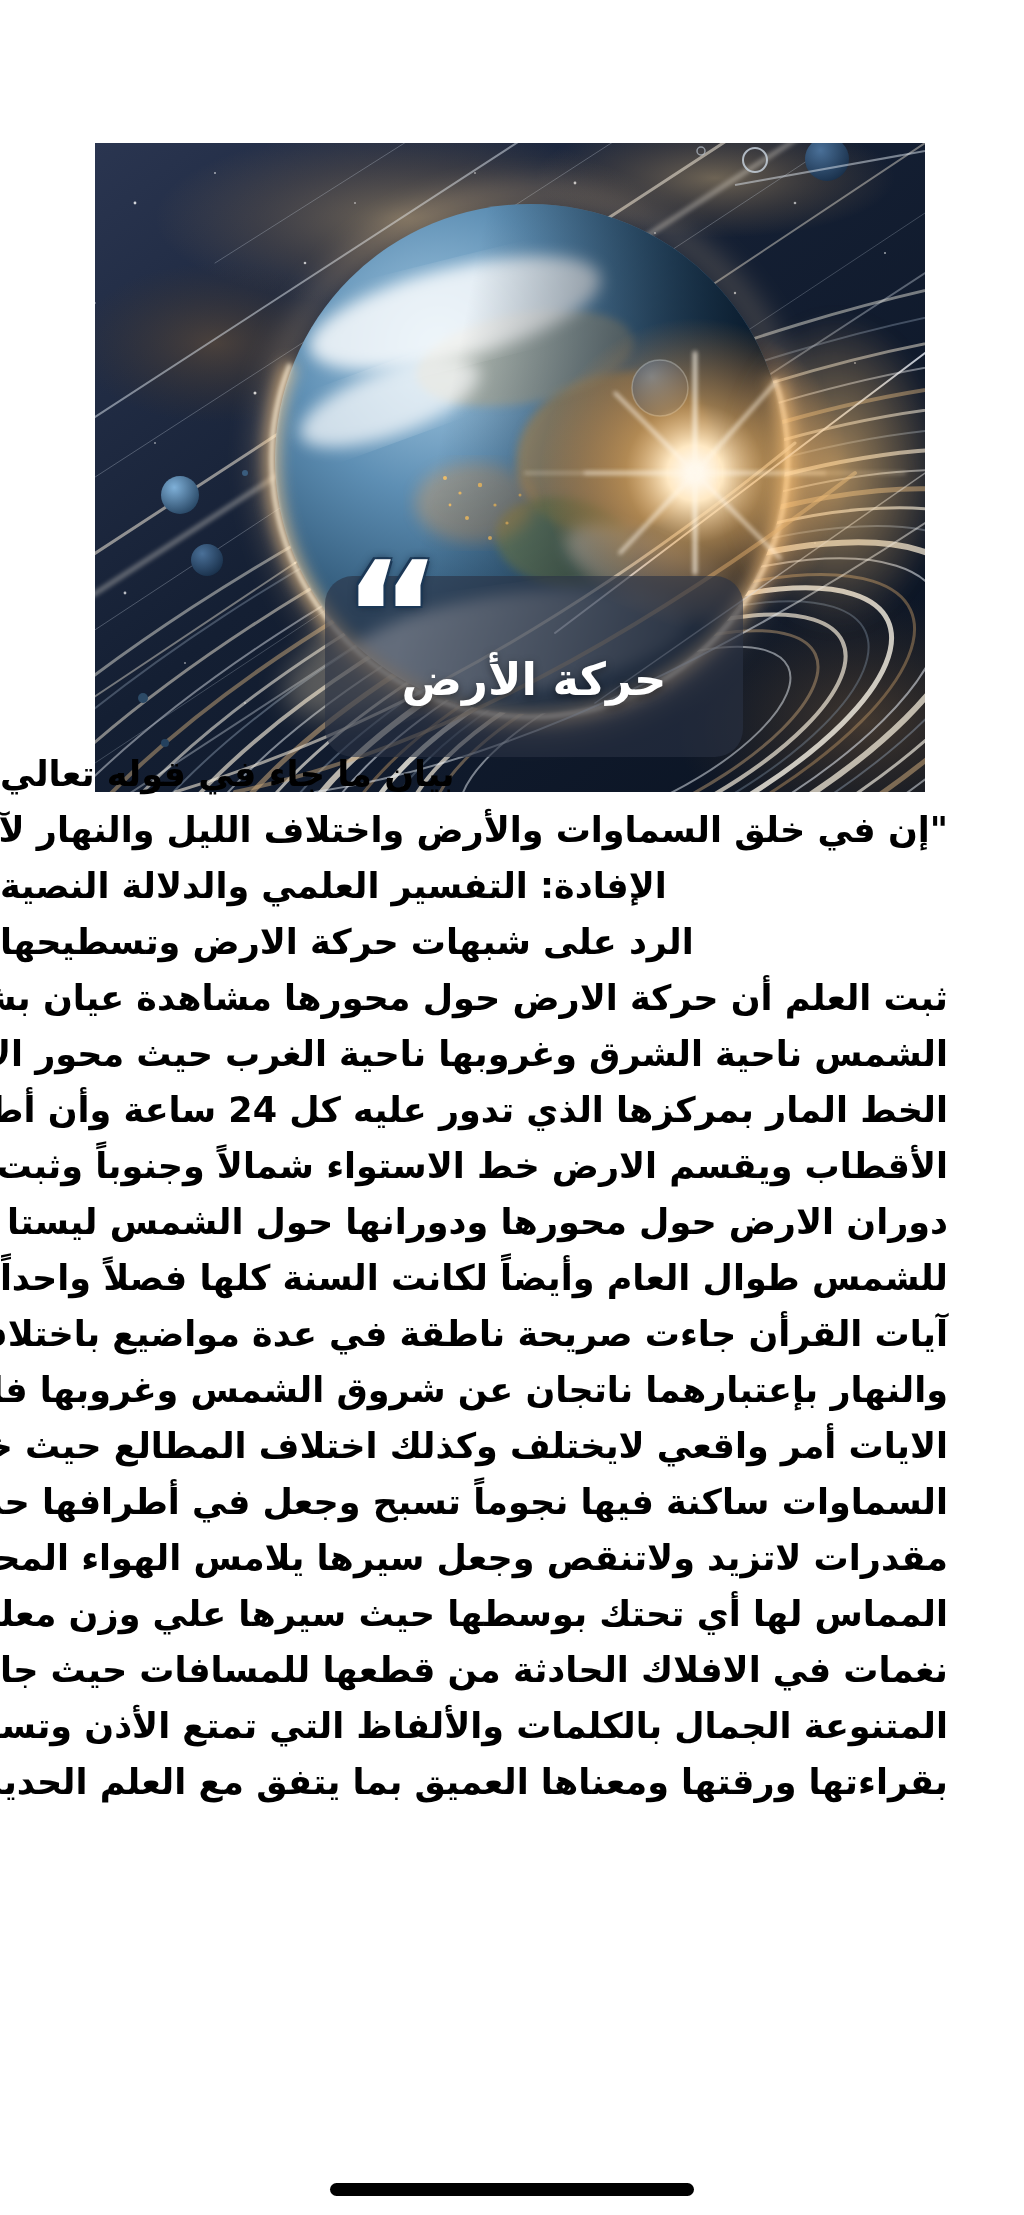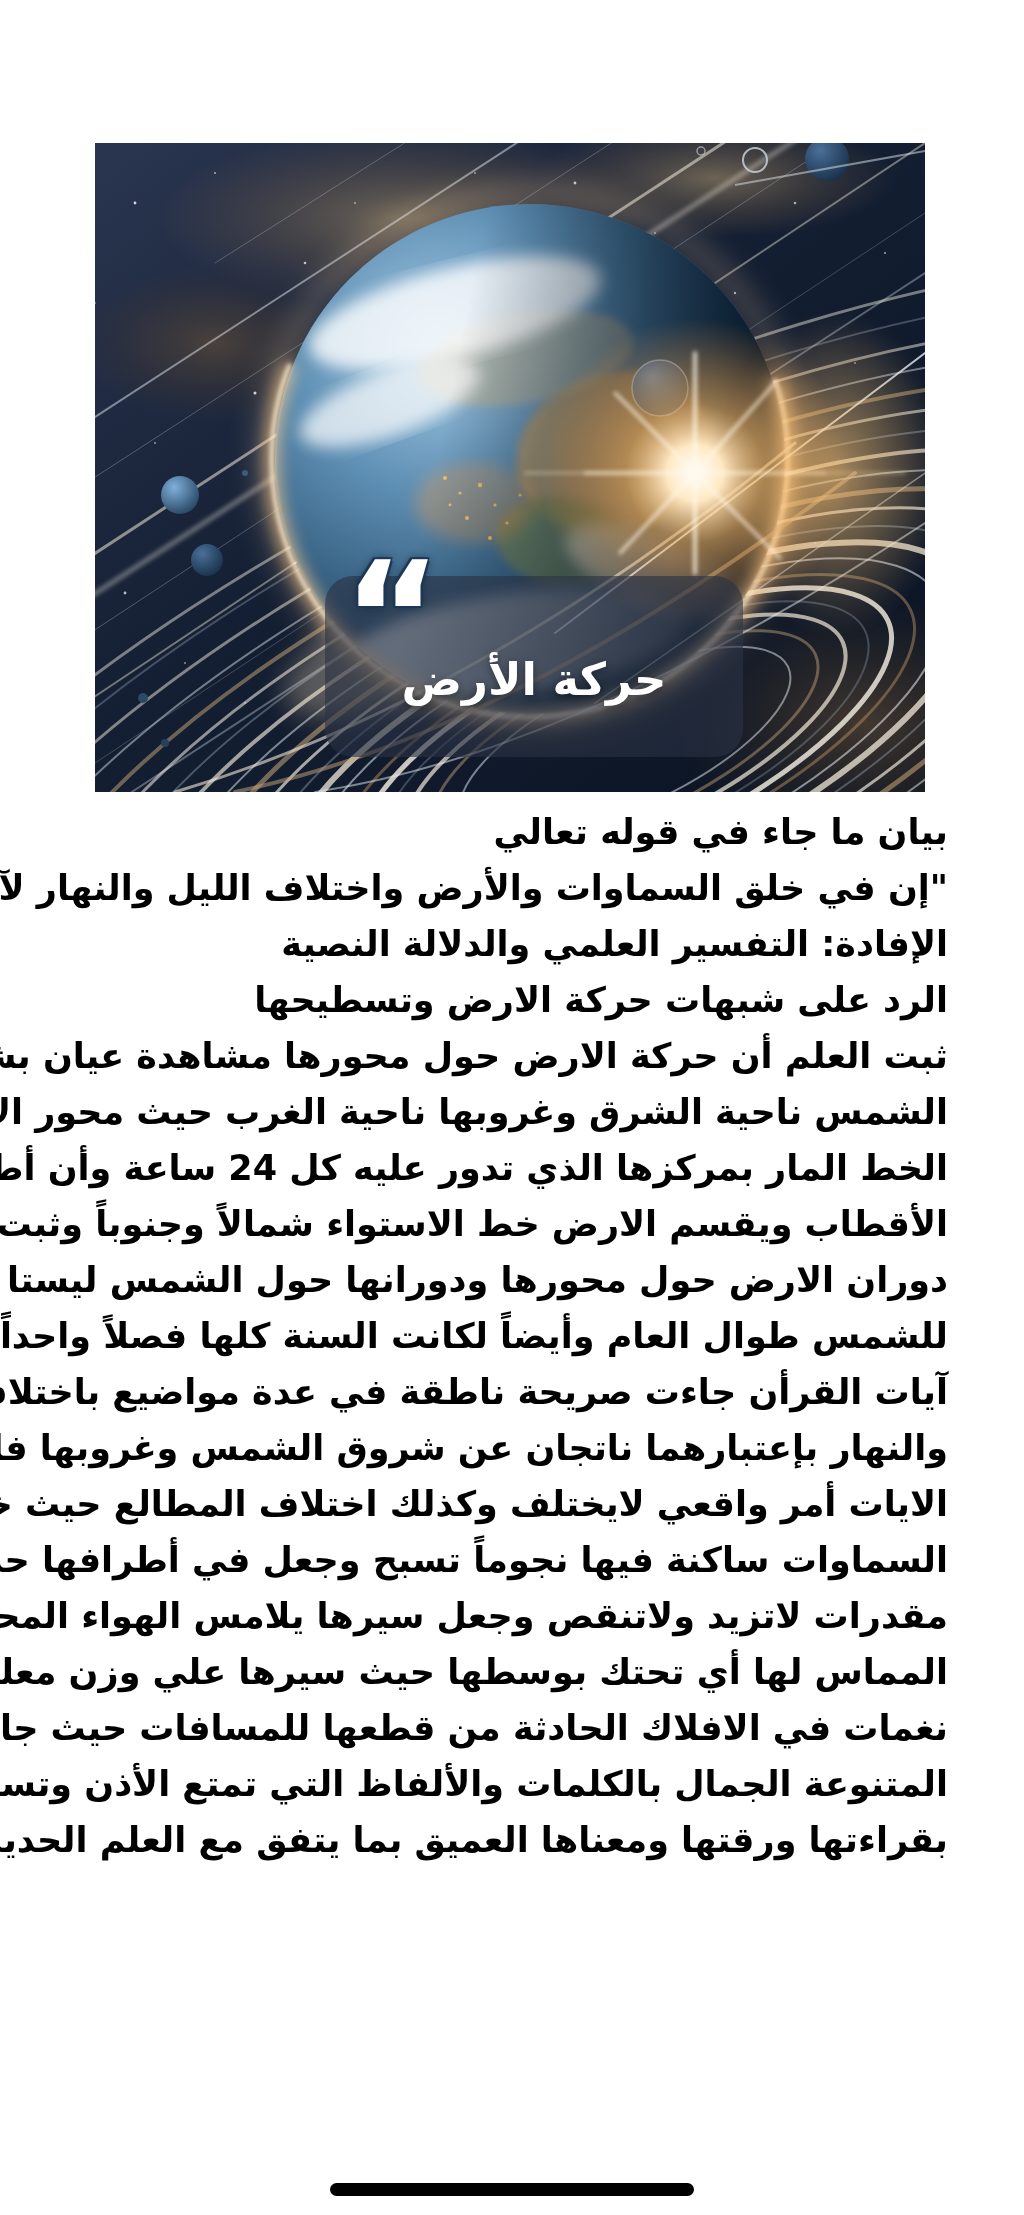--- a/index.html
+++ b/index.html
@@ -55,24 +55,24 @@
     text-shadow:
       2px 2px 0 #1c3856, -2px 2px 0 #1c3856,
       2px -2px 0 #1c3856, -2px -2px 0 #1c3856,
       0 0 10px rgba(10,25,45,0.8);
     pointer-events: none;
   }
 
   
   .article {
     position: absolute;
-    left: 0; top: 804px;
+    left: 0; top: 746px;
     width: 948px;
     direction: rtl;
-    text-align: right;
+    text-align: left;
     color: #000000;
     font-weight: bold;
     font-size: 35px;
   }
   .article .t-line {
     height: 56px;
     line-height: 56px;
     white-space: nowrap;
   }
 

